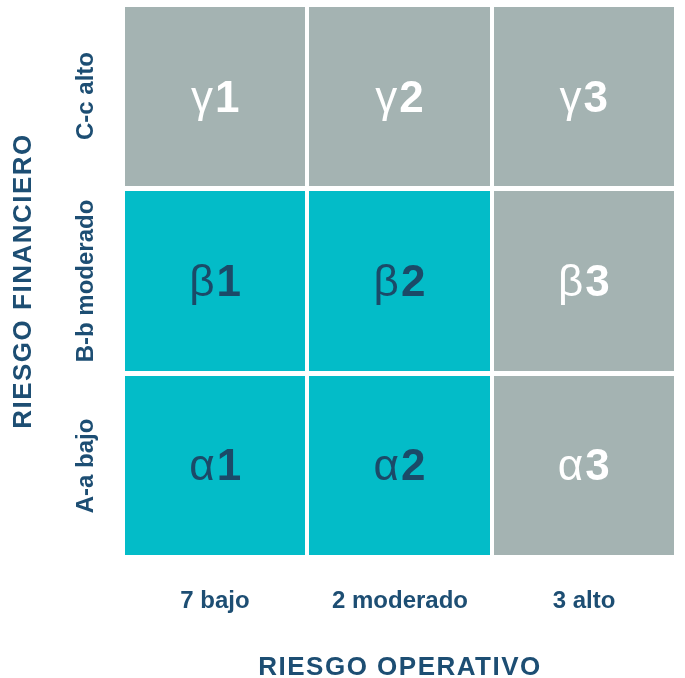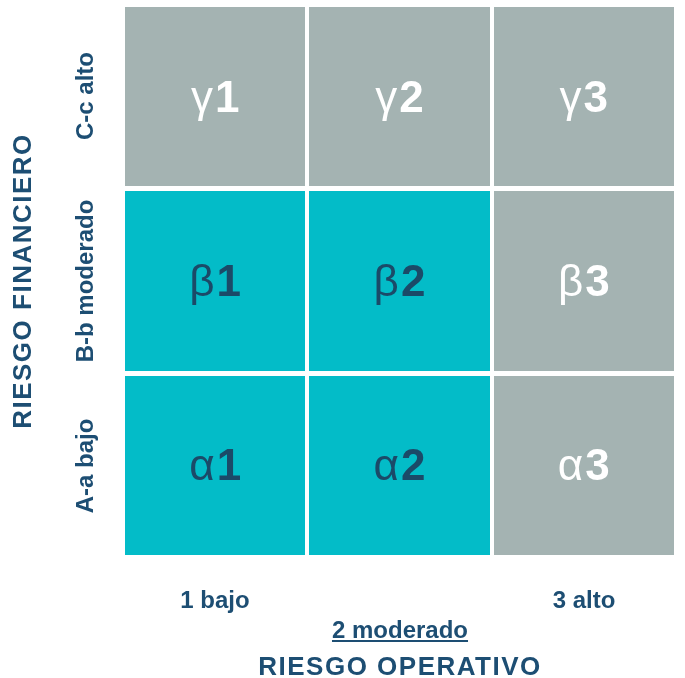--- a/index.html
+++ b/index.html
@@ -61,21 +61,21 @@
     position: absolute;
     transform: translate(-50%, -50%);
     margin-top: 9px;
   }
   
   .y-title      { left: 22px;  top: 281px; }
   .row-label-0  { left: 85px;  top: 96px;  }
   .row-label-1  { left: 85px;  top: 281px; }
   .row-label-2  { left: 85px;  top: 466px; }
   .tick-0       { left: 215px; top: 600px; }
-  .tick-1       { left: 400px; top: 630px; text-decoration: underline; }
+  .tick-1       { left: 400px; top: 600px; }
   .tick-2       { left: 584px; top: 600px; text-align: right; }
   .x-title-pos  { left: 400px; top: 657px; }
 </style>
 </head>
 <body>
 
 <div class="canvas">
 
   <div class="vlabel axis-title y-title">RIESGO FINANCIERO</div>
 
@@ -115,19 +115,19 @@
     <div class="cell" style="background: rgb(3, 188, 200); color: rgb(27, 74, 104);">
       <span class="greek">α</span>
         <span class="num">2</span>
     </div>
     <div class="cell" style="background: rgb(164, 179, 178); color: rgb(255, 255, 255);">
       <span class="greek">α</span>
         <span class="num">3</span>
     </div>
   </div>
 
-  <div class="tick-label tick-0">1 bajo</div>
+  <div class="tick-label tick-0">7 bajo</div>
   <div class="tick-label tick-1">2 moderado</div>
   <div class="tick-label tick-2">3 alto</div>
 
   <div class="x-title axis-title x-title-pos">RIESGO OPERATIVO</div>
 
 </div>
 
 </body></html>

